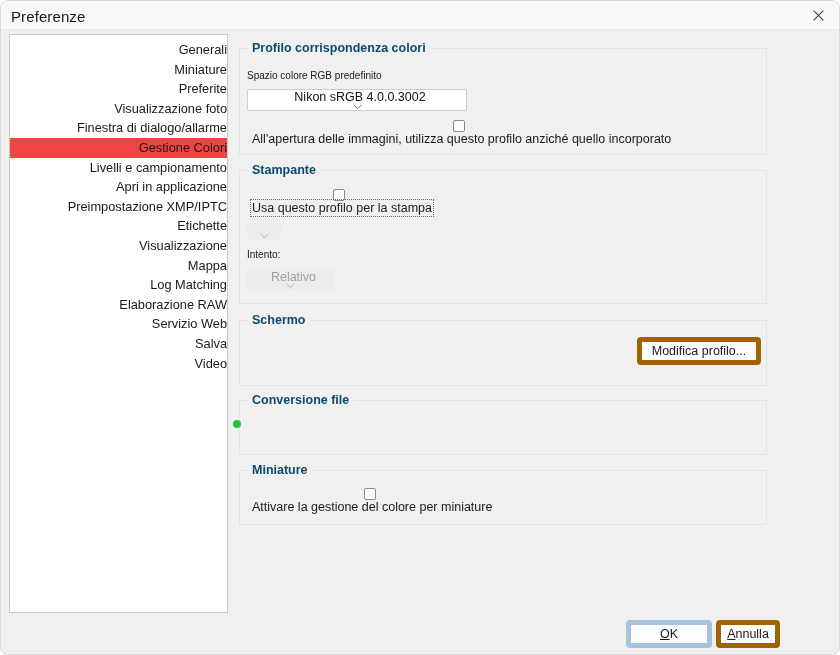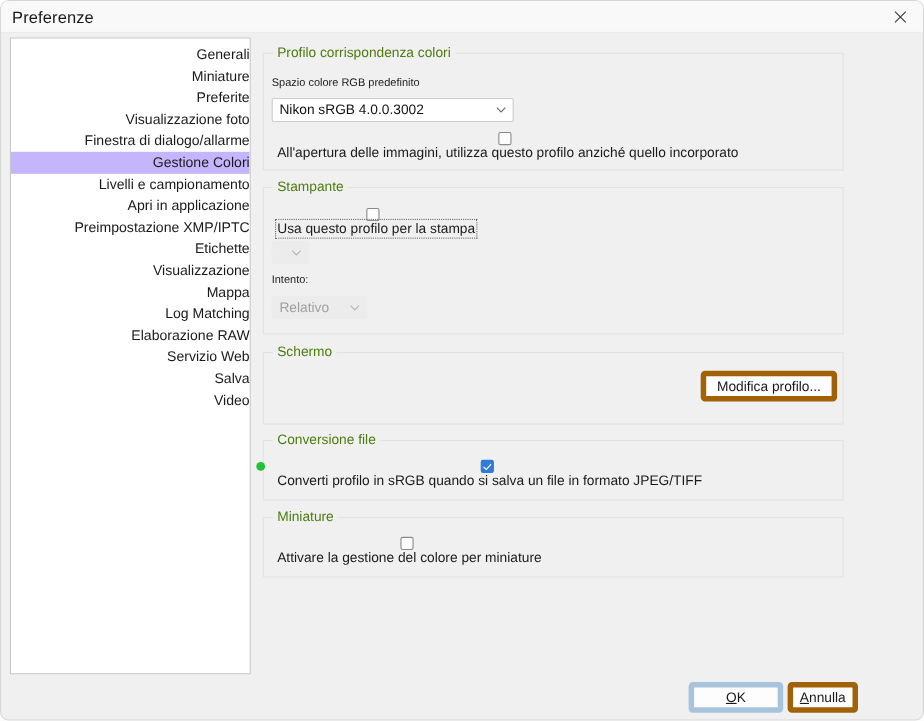--- a/index.html
+++ b/index.html
@@ -66,21 +66,21 @@
   .side-item {
     height: 19.6px;
     line-height: 19.6px;
     padding-left: 6px;
     font-size: 12.8px;
     color: #1a1a1a;
     white-space: nowrap;
     cursor: default;
   }
   .side-item.selected {
-    background: #c4b5fd;
+    background: #ef4444;
   }
   #sidebar-list { padding-top: 5px; text-align: right; }
 
   
   #panel {
     position: absolute;
     left: 238px; top: 33px;
     width: 566px;
     height: 570px;
   }
@@ -91,22 +91,23 @@
     border: 1px solid #e3e3e3;
     background: transparent;
   }
   .group-legend {
     position: absolute;
     top: -8px;
     left: 8px;
     background: #f0f0f0;
     padding: 0 4px;
     font-size: 12.5px;
-    color: #4d7c0f;
-    white-space: nowrap;
+    color: #0c4a6e;
+    white-space: nowrap;
+    font-weight: bold;
   }
 
   .field-label {
     position: absolute;
     font-size: 10px;
     color: #1a1a1a;
     white-space: nowrap;
   }
 
   
@@ -114,20 +115,21 @@
     position: absolute;
     box-sizing: border-box;
     background: #ffffff;
     border: 1px solid #cdcdcd;
     border-radius: 2px;
     font-size: 12.5px;
     color: #121212;
     display: flex;
     align-items: center;
     cursor: default;
+    flex-direction: column;
   }
   .combo .combo-text {
     padding-left: 6px;
     flex: 1;
     white-space: nowrap;
     overflow: hidden;
   }
   .combo .chev {
     width: 22px;
     display: flex;
@@ -293,24 +295,20 @@
       <div class="group-legend">Schermo</div>
     </div>
     <div class="btn" style="left:398px; top:303px; width:124px; height:28px;">
       <span>Modifica profilo...</span>
     </div>
 
     <div class="groupbox" style="left:0px; top:366px; width:528px; height:55px;">
       <div class="group-legend">Conversione file</div>
     </div>
     <div class="green-dot" style="left:-6px; top:386px;"></div>
-    <div class="cb-row" style="left:8px; top:384px;">
-      <span class="cb-box checked"></span>
-      <span class="cb-label">Converti profilo in sRGB quando si salva un file in formato JPEG/TIFF</span>
-    </div>
 
     <div class="groupbox" style="left:0px; top:436px; width:528px; height:55px;">
       <div class="group-legend">Miniature</div>
     </div>
     <div class="cb-row" style="left:8px; top:454px;">
       <span class="cb-box"></span>
       <span class="cb-label">Attivare la gestione del colore per miniature</span>
     </div>
 
   </div>

